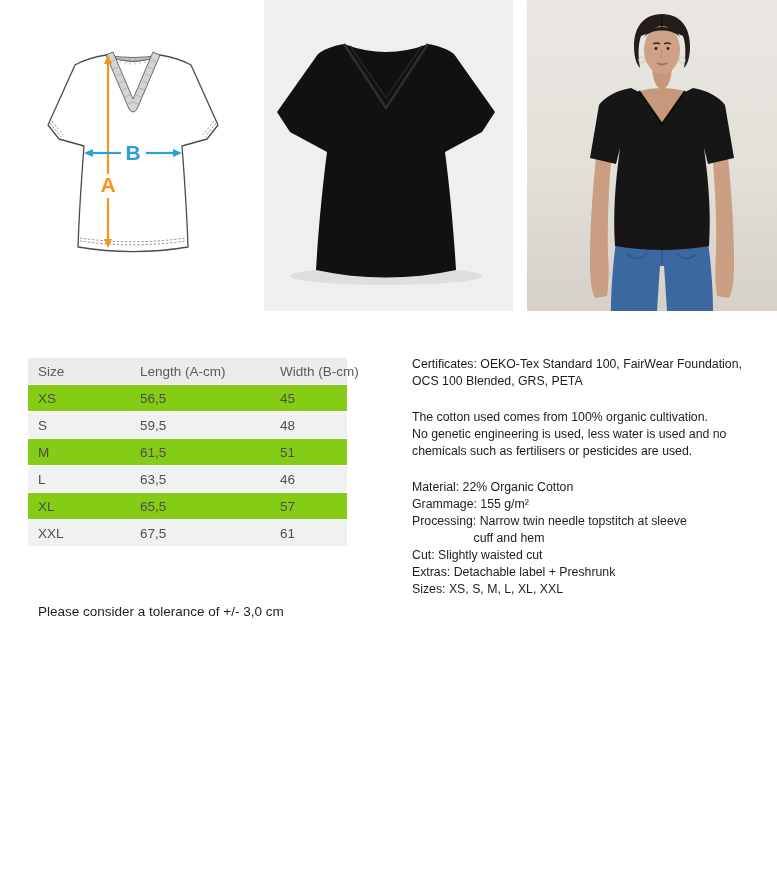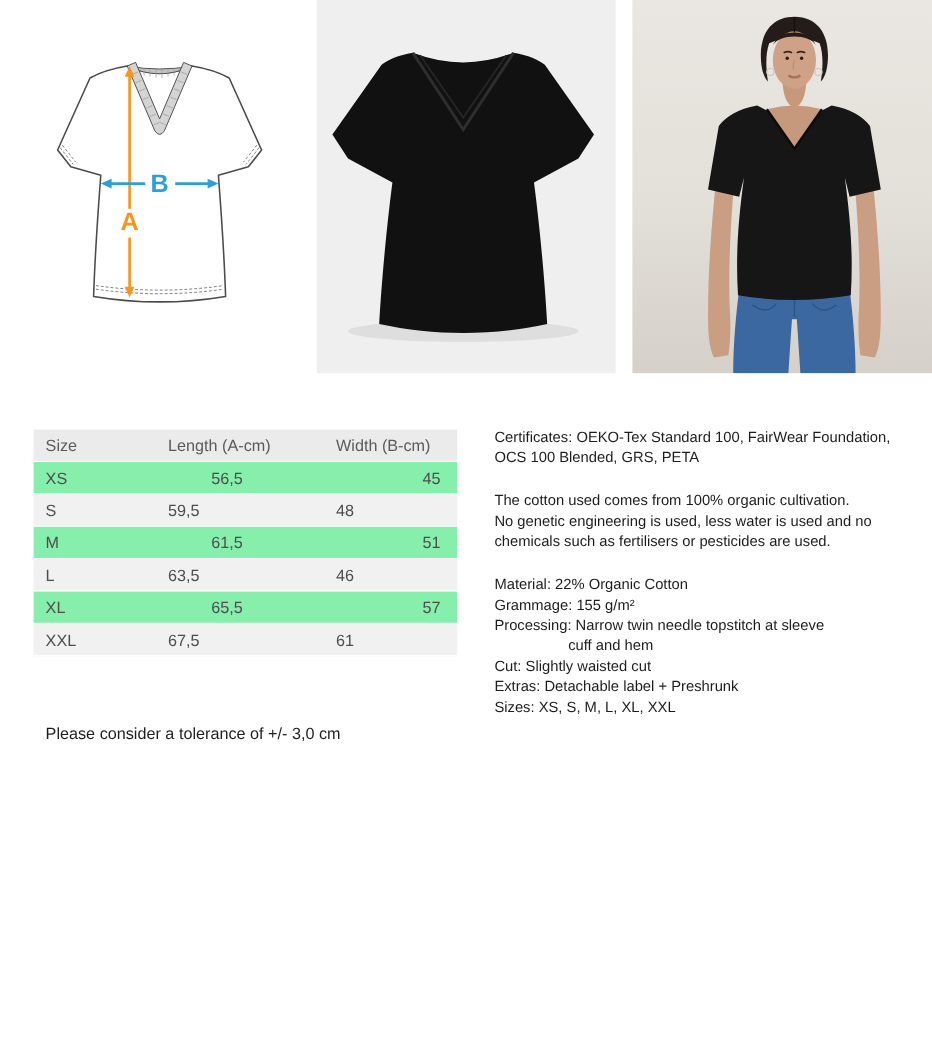--- a/index.html
+++ b/index.html
@@ -20,26 +20,26 @@
   
   .sketch{fill:#ffffff;stroke:#4b4b4b;stroke-width:1.3;stroke-linejoin:round;}
   .band{fill:#d4d4d4;stroke:#4b4b4b;stroke-width:0.8;}
   .backband{fill:#c4c4c4;stroke:#4b4b4b;stroke-width:0.8;}
   .rib{stroke:#9a9a9a;stroke-width:0.6;}
   .stitch{stroke:#6a6a6a;stroke-width:0.7;fill:none;stroke-dasharray:2.4 1.7;}
   .arrow-line{stroke-width:2.2;}
   .arrow-label{font-weight:bold;font-size:21px;text-anchor:middle;}
 
   
-  .size-table{position:absolute;left:28px;top:358px;width:353px;font-size:13.5px;color:#4e4e4e;}
+  .size-table{position:absolute;left:28px;top:358px;width:319px;font-size:13.5px;color:#4e4e4e;}
   .trow{display:grid;grid-template-columns:102px 140px 115px;height:27px;
     align-items:center;box-sizing:border-box;border-bottom:1px solid #ffffff;}
   .trow .tcell{padding-left:10px;white-space:nowrap;}
   .thead{background:#ebebeb;color:#5a5a5a;}
-  .r-dark{background:#86efac;gap:36px;}
+  .r-dark{background:#84cc16;}
   .r-light{background:#f1f1f1;}
 
   .tolerance{position:absolute;left:38px;top:604px;font-size:13.5px;color:#1e1e1e;}
 
   
   .description{position:absolute;left:412px;top:356px;width:365px;
     font-size:12.3px;line-height:17px;color:#1d1d1d;}
   .description p{margin:0 0 19px 0;white-space:pre-wrap;}
 </style>
 </head>

